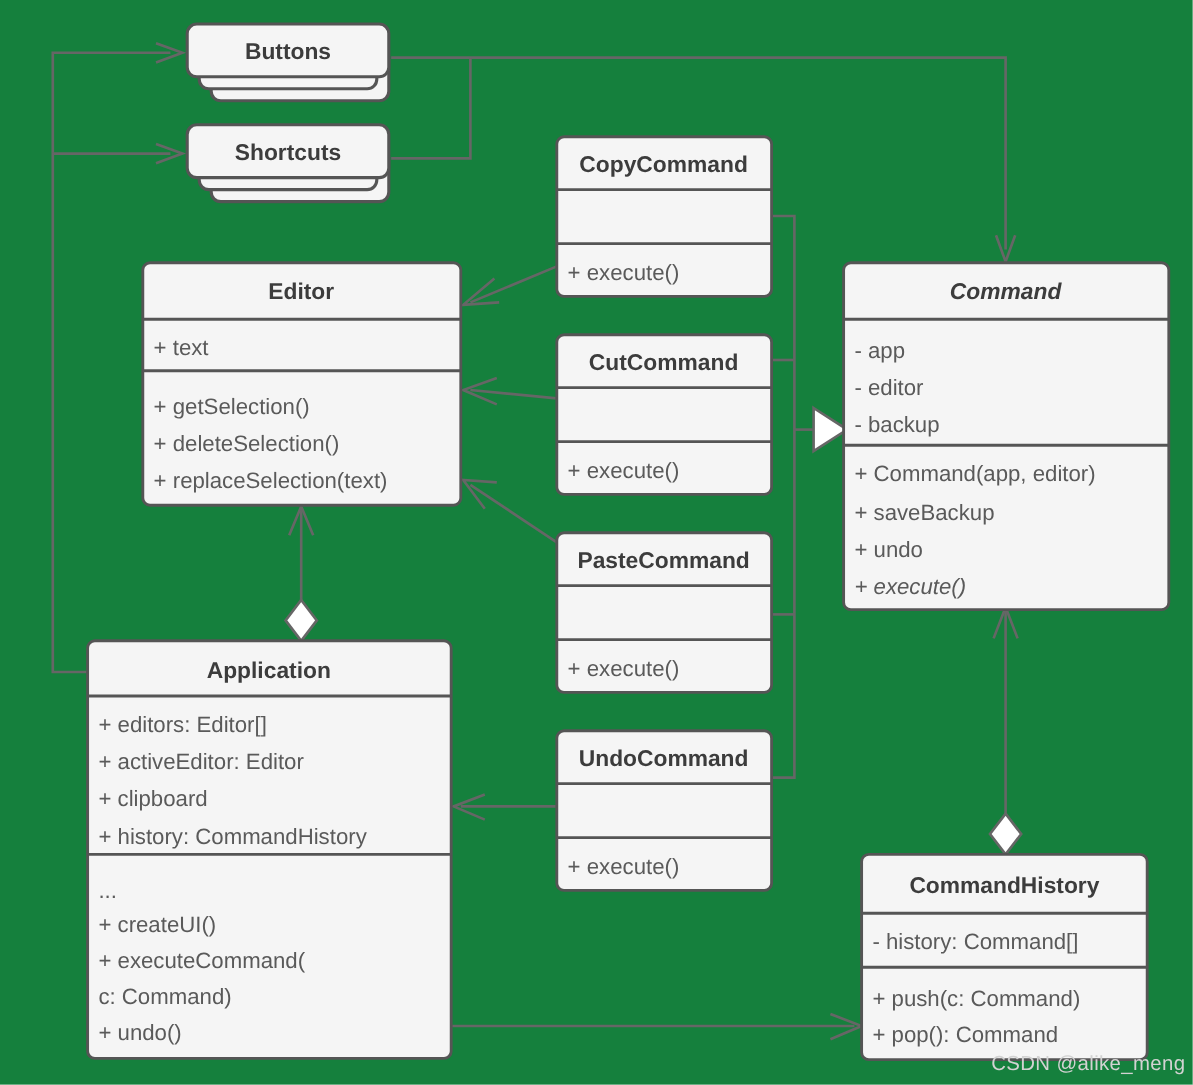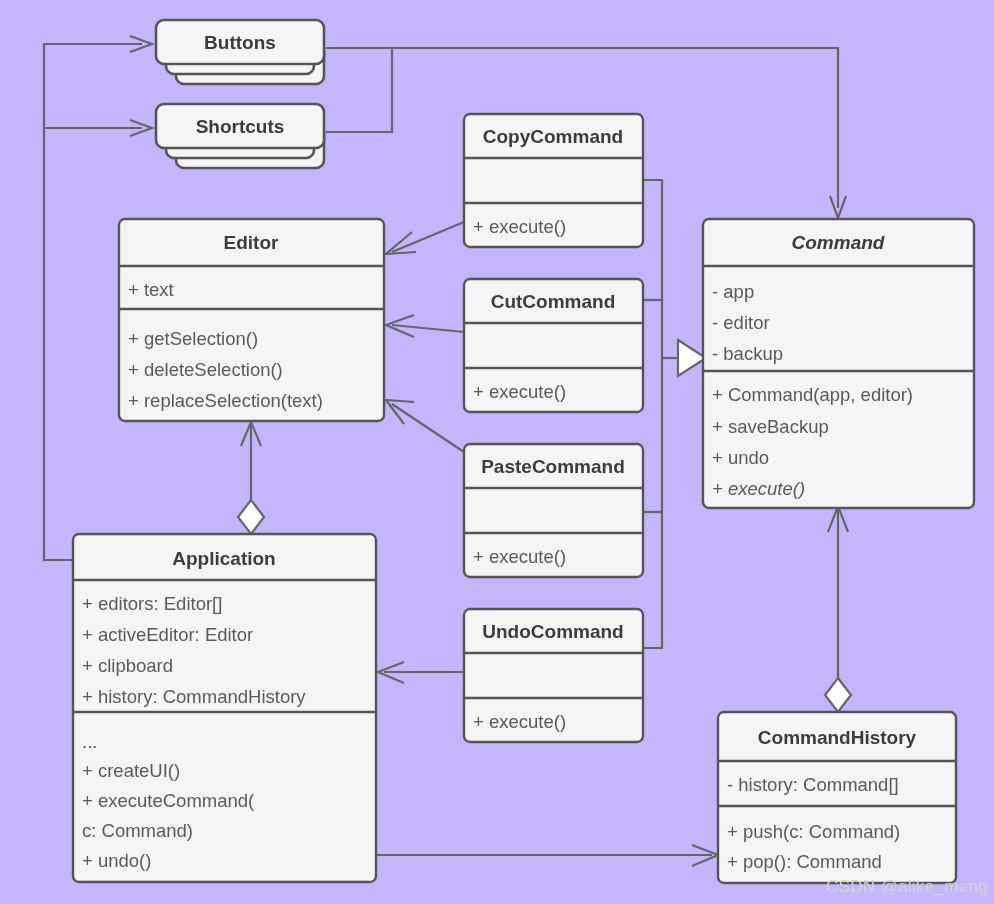--- a/index.html
+++ b/index.html
@@ -4,21 +4,21 @@
 <style>
   html, body {
     margin: 0;
     padding: 0;
     background: #ffffff;
   }
   #canvas-wrap {
     position: relative;
     width: 994px;
     height: 904px;
-    background: #c4b5fd;
+    background: #15803d;
     overflow: hidden;
     font-family: "Liberation Sans", sans-serif;
   }
   svg.diagram {
     position: absolute;
     left: 0;
     top: 0;
     width: 994px;
     height: 904px;
   }

